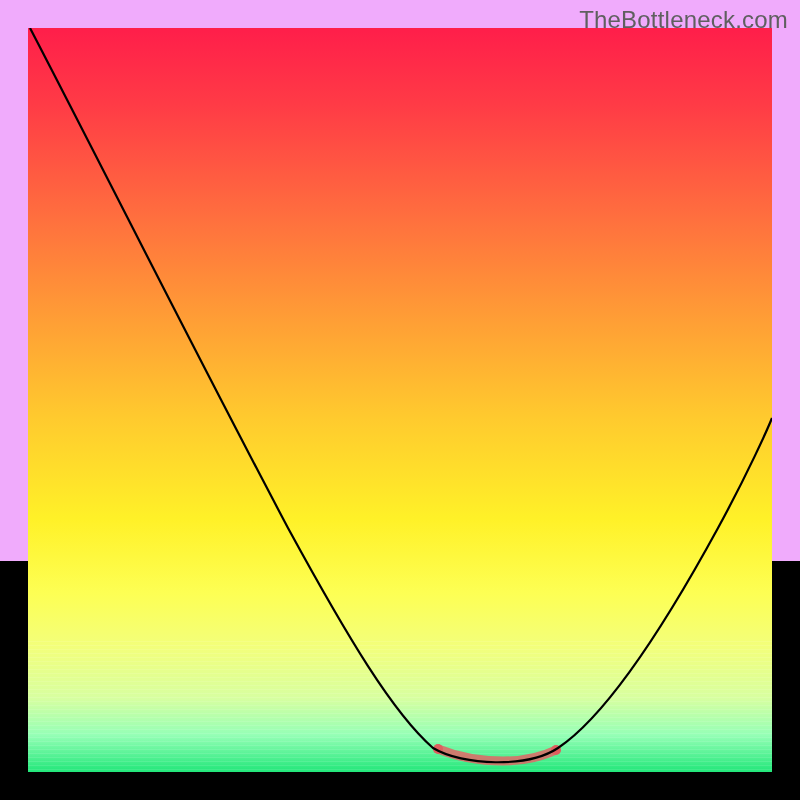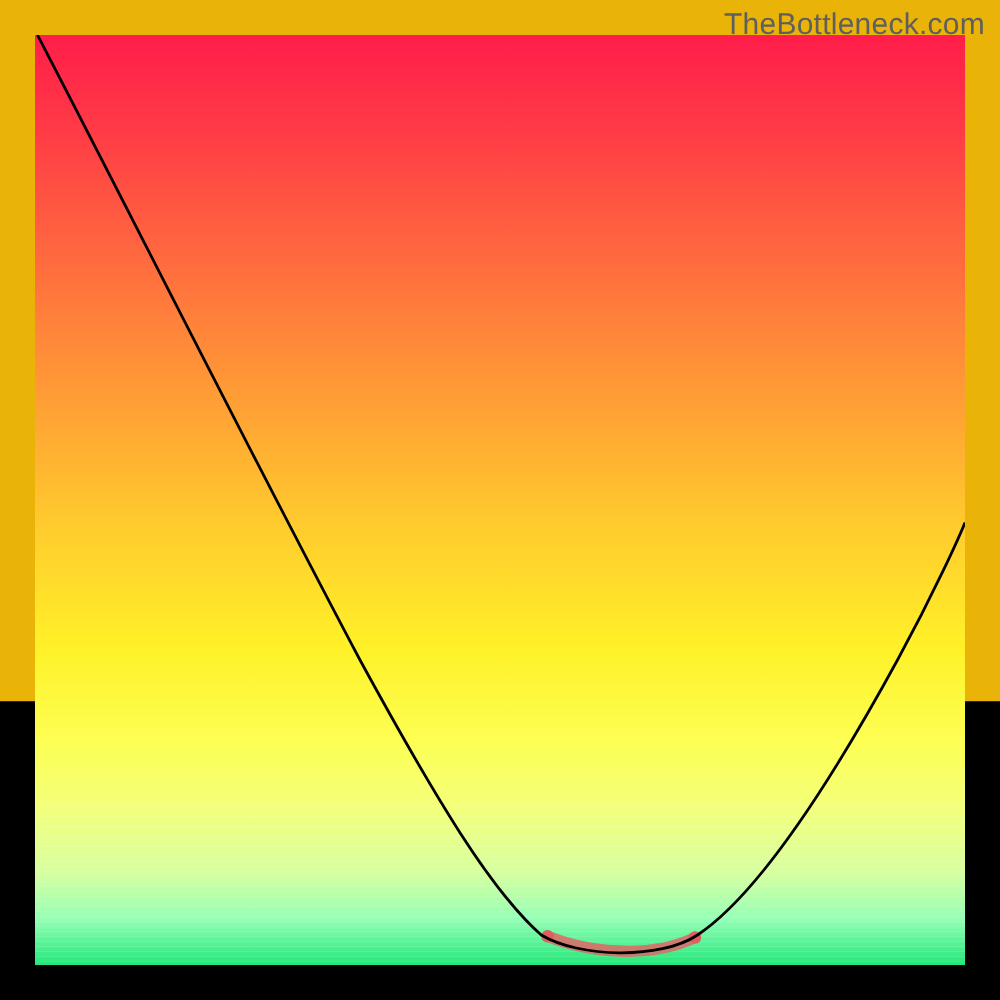--- a/index.html
+++ b/index.html
@@ -1,21 +1,21 @@
 <!DOCTYPE html>
 <html><head>
 <meta charset="utf-8">
 <style>
   * { margin: 0; padding: 0; box-sizing: border-box; }
   html, body { width: 800px; height: 800px; overflow: hidden; background: #000; }
   .frame {
     position: relative;
     width: 800px;
     height: 561px;
-    background: #eab308;
+    background: #f0abfc;
   }
   .watermark {
     position: absolute;
     top: 6px;
     right: 12px;
     font-family: Arial, Helvetica, sans-serif;
     font-size: 24px;
     color: #5f5f5f;
     letter-spacing: 0.2px;
     z-index: 10;

